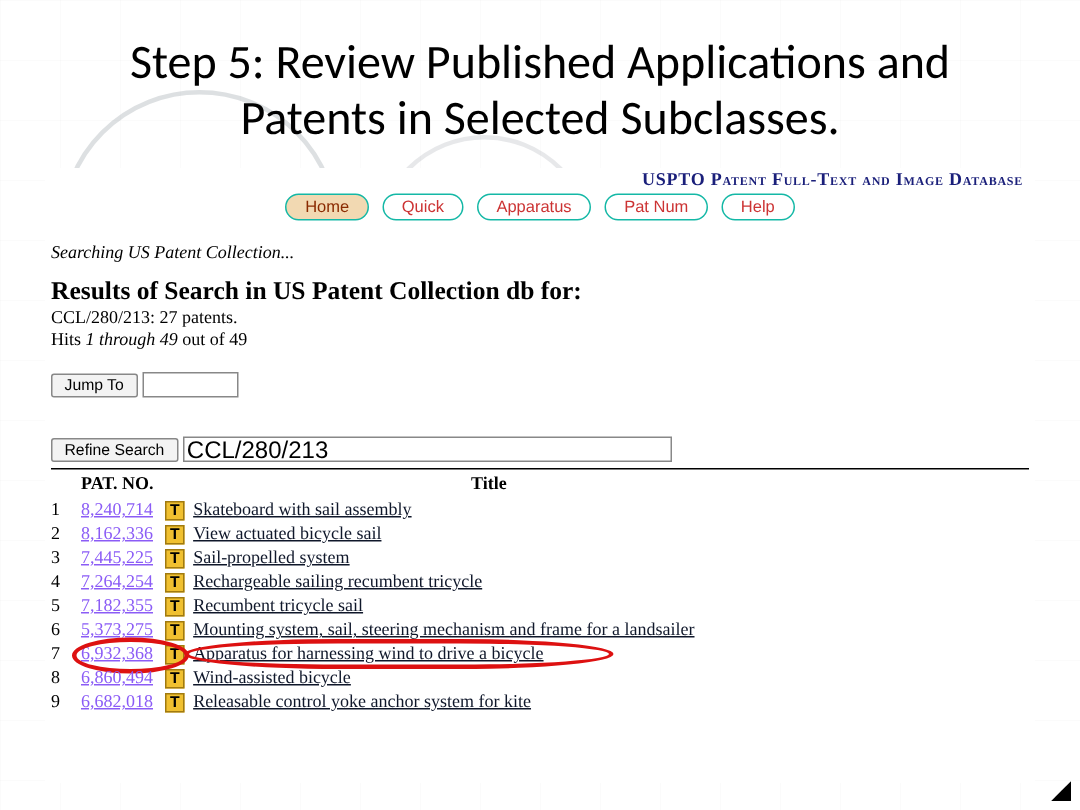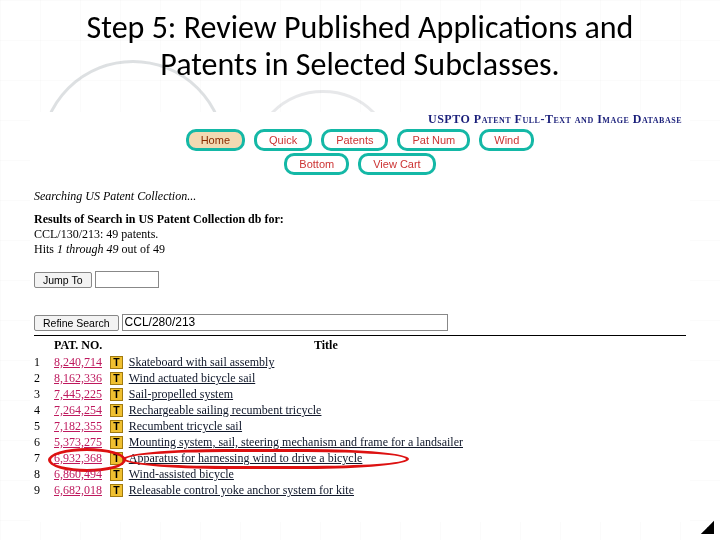--- a/index.html
+++ b/index.html
@@ -33,21 +33,21 @@
   .bg-circle.c1 { width: 180px; height: 180px; left: 40px;  top: 60px; }
   .bg-circle.c2 { width: 140px; height: 140px; left: 250px; top: 90px; border-color: rgba(120,130,140,.18);}
   .bg-circle.c3 { width: 170px; height: 170px; right: 30px; top: 260px; border-color: rgba(120,130,140,.18);}
   .slide-title {
     position: relative;
     z-index: 2;
     font-size: 32px;
     line-height: 1.15;
     font-weight: 400;
     color: #000;
-    padding: 10px 40px 0 40px;
+    padding: 24px 40px 0 40px;
     text-align: center;
   }
   .shot {
     position: absolute;
     left: 30px;
     right: 30px;
     top: 112px;
     bottom: 18px;
     background: #fff;
     z-index: 3;
@@ -64,42 +64,42 @@
     letter-spacing: .5px;
     font-weight: bold;
     color: #1a1f7a;
     font-size: 12px;
     margin-bottom: 2px;
   }
   .btn-rows { text-align: center; margin-top: 2px; }
   .btn-row { margin: 2px 0; }
   .usbtn {
     display: inline-block;
-    border: 3px solid #14b8a6;
+    border: 1px solid #14b8a6;
     color: #c33;
     font-family: Arial, sans-serif;
     font-size: 11px;
     padding: 1px 12px;
     border-radius: 10px;
     background: #fff;
     margin: 0 3px;
     line-height: 14px;
   }
   .usbtn.current {
     background: #f2d9b2;
     color: #8a2a00;
   }
   .searching {
     font-style: italic;
     font-size: 12px;
     margin: 14px 0 8px 4px;
   }
   .results-head {
     font-weight: bold;
-    font-size: 12px;
+    font-size: 17px;
     margin: 1px 0 0 4px;
   }
   .hits {
     font-size: 12px;
     margin: 0 0 0 4px;
   }
   .hits i { font-style: italic; }
   .smallbtn {
     display: inline-block;
     border: 1px solid #888;
@@ -111,21 +111,21 @@
     margin: 0;
     vertical-align: middle;
   }
   .textbox {
     border: 1px solid #888;
     background: #fff;
     height: 15px;
     vertical-align: middle;
     display: inline-block;
     font-family: Arial, sans-serif;
-    font-size: 12px;
+    font-size: 16px;
     padding: 0 2px;
   }
   .jump-row { margin: 14px 0 12px 4px; }
   .refine-row { margin: 26px 0 4px 4px; }
   hr.sep {
     border: none;
     border-top: 1px solid #000;
     margin: 4px 4px 2px 4px;
   }
   table.patlist {
@@ -137,21 +137,21 @@
     font-weight: bold;
     text-align: center;
     padding: 0 6px 2px 0;
   }
   table.patlist th.title-col { padding-left: 60px; }
   table.patlist td {
     padding: 0 6px 1px 0;
     vertical-align: top;
     white-space: nowrap;
   }
-  .patno-link { color: #be185d; text-decoration: underline; cursor: pointer; }
+  .patno-link { color: #8b5cf6; text-decoration: underline; cursor: pointer; }
   .t-badge {
     display: inline-block;
     background: #f0c030;
     color: #000;
     font-weight: bold;
     font-family: Arial, sans-serif;
     font-size: 10.5px;
     line-height: 11px;
     padding: 0 2px;
     border: 1px solid #a07a10;
@@ -199,34 +199,30 @@
 <div class="slide-title">Step 5: Review Published Applications and Patents in Selected Subclasses.</div>
 
 <div class="shot">
 
   <div class="db-title">USPTO Patent Full-Text and Image Database</div>
 
   <div class="btn-rows">
     <div class="btn-row">
       <span class="usbtn current">Home</span>
       <span class="usbtn">Quick</span>
-      <span class="usbtn">Patents</span>
+      <span class="usbtn">Apparatus</span>
       <span class="usbtn">Pat Num</span>
-      <span class="usbtn">Wind</span>
-    </div>
-    <div class="btn-row">
-      <span class="usbtn">Bottom</span>
-      <span class="usbtn">View Cart</span>
+      <span class="usbtn">Help</span>
     </div>
   </div>
 
   <div class="searching">Searching US Patent Collection...</div>
 
   <div class="results-head">Results of Search in US Patent Collection db for:</div>
-  <div class="hits">CCL/130/213: 49 patents.</div>
+  <div class="hits">CCL/280/213: 27 patents.</div>
   <div class="hits">
     <span>Hits </span><i>1 through 49</i><span> out of 49</span>
   </div>
 
   <div class="jump-row">
     <span class="smallbtn">Jump To</span>
     <span class="textbox" style="width:58px;"></span>
   </div>
 
   <div class="refine-row">
@@ -249,21 +245,21 @@
         <tr>
           <td>1</td>
           <td class="patno-cell"><span class="patno-link">8,240,714</span></td>
           <td><span class="t-badge">T</span></td>
           <td style="position: relative;"><span class="title-link">Skateboard with sail assembly</span></td>
         </tr>
         <tr>
           <td>2</td>
           <td class="patno-cell"><span class="patno-link">8,162,336</span></td>
           <td><span class="t-badge">T</span></td>
-          <td style="position: relative;"><span class="title-link">Wind actuated bicycle sail</span></td>
+          <td style="position: relative;"><span class="title-link">View actuated bicycle sail</span></td>
         </tr>
         <tr>
           <td>3</td>
           <td class="patno-cell"><span class="patno-link">7,445,225</span></td>
           <td><span class="t-badge">T</span></td>
           <td style="position: relative;"><span class="title-link">Sail-propelled system</span></td>
         </tr>
         <tr>
           <td>4</td>
           <td class="patno-cell"><span class="patno-link">7,264,254</span></td>

